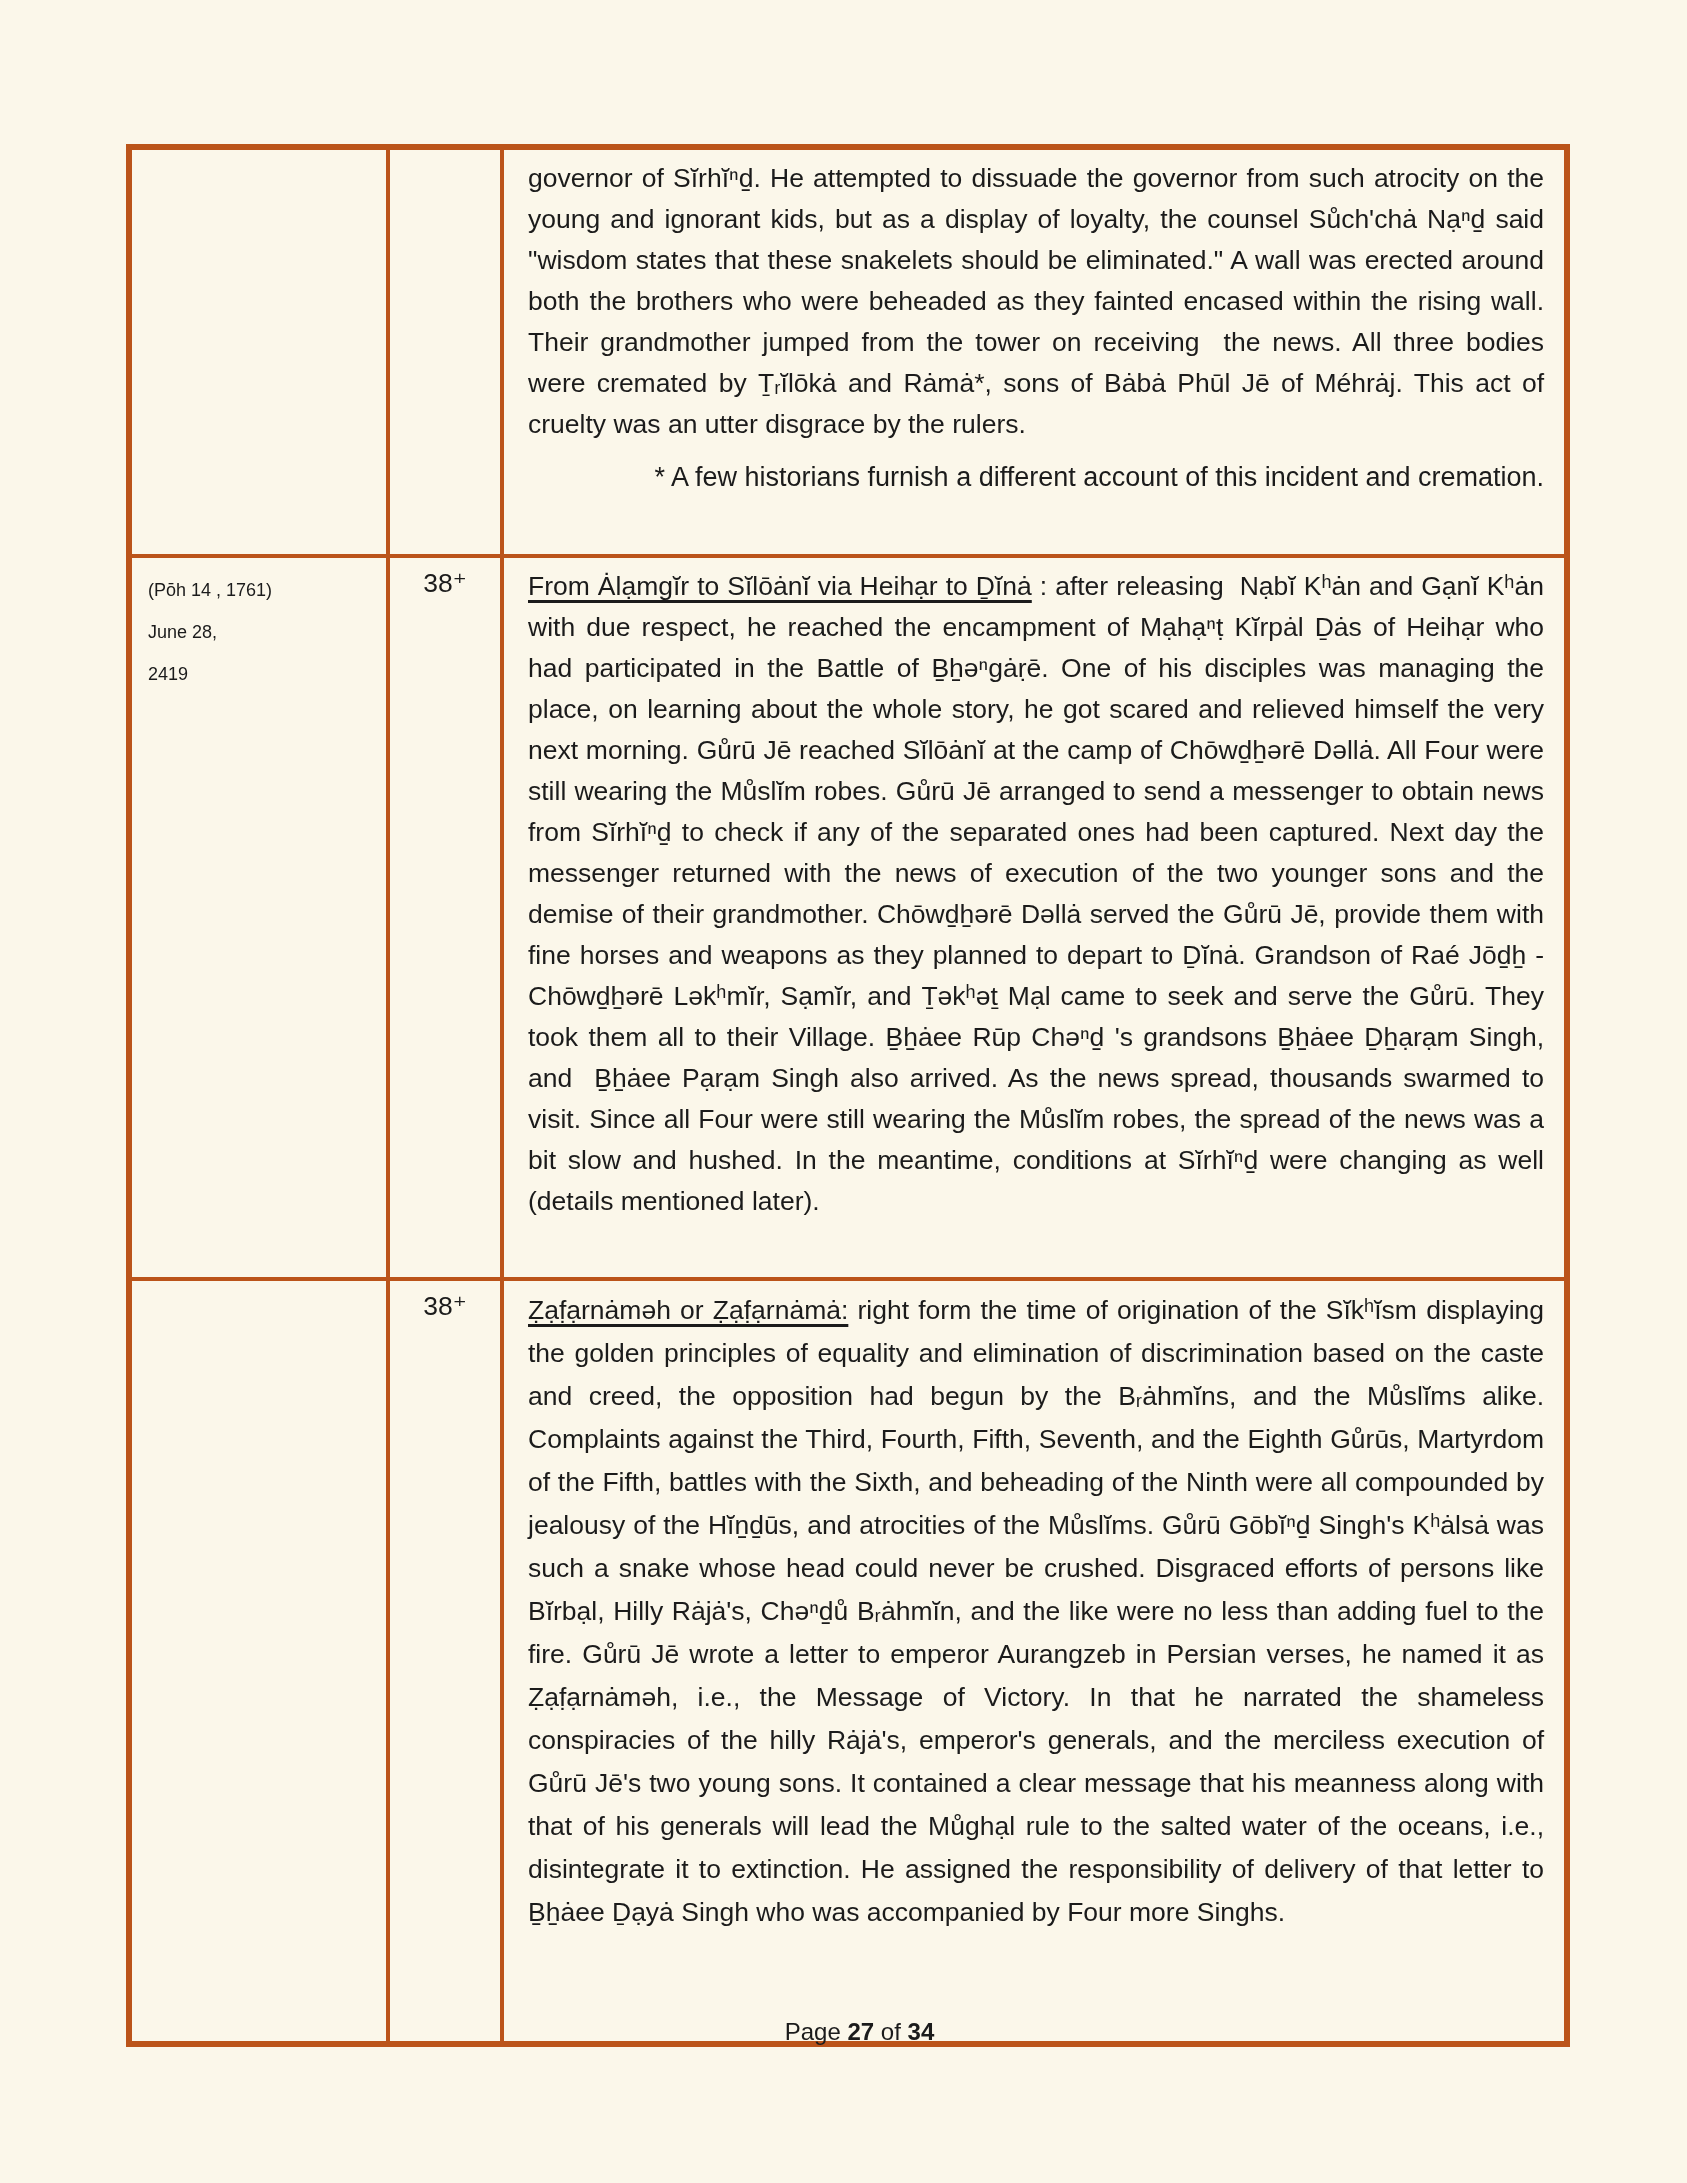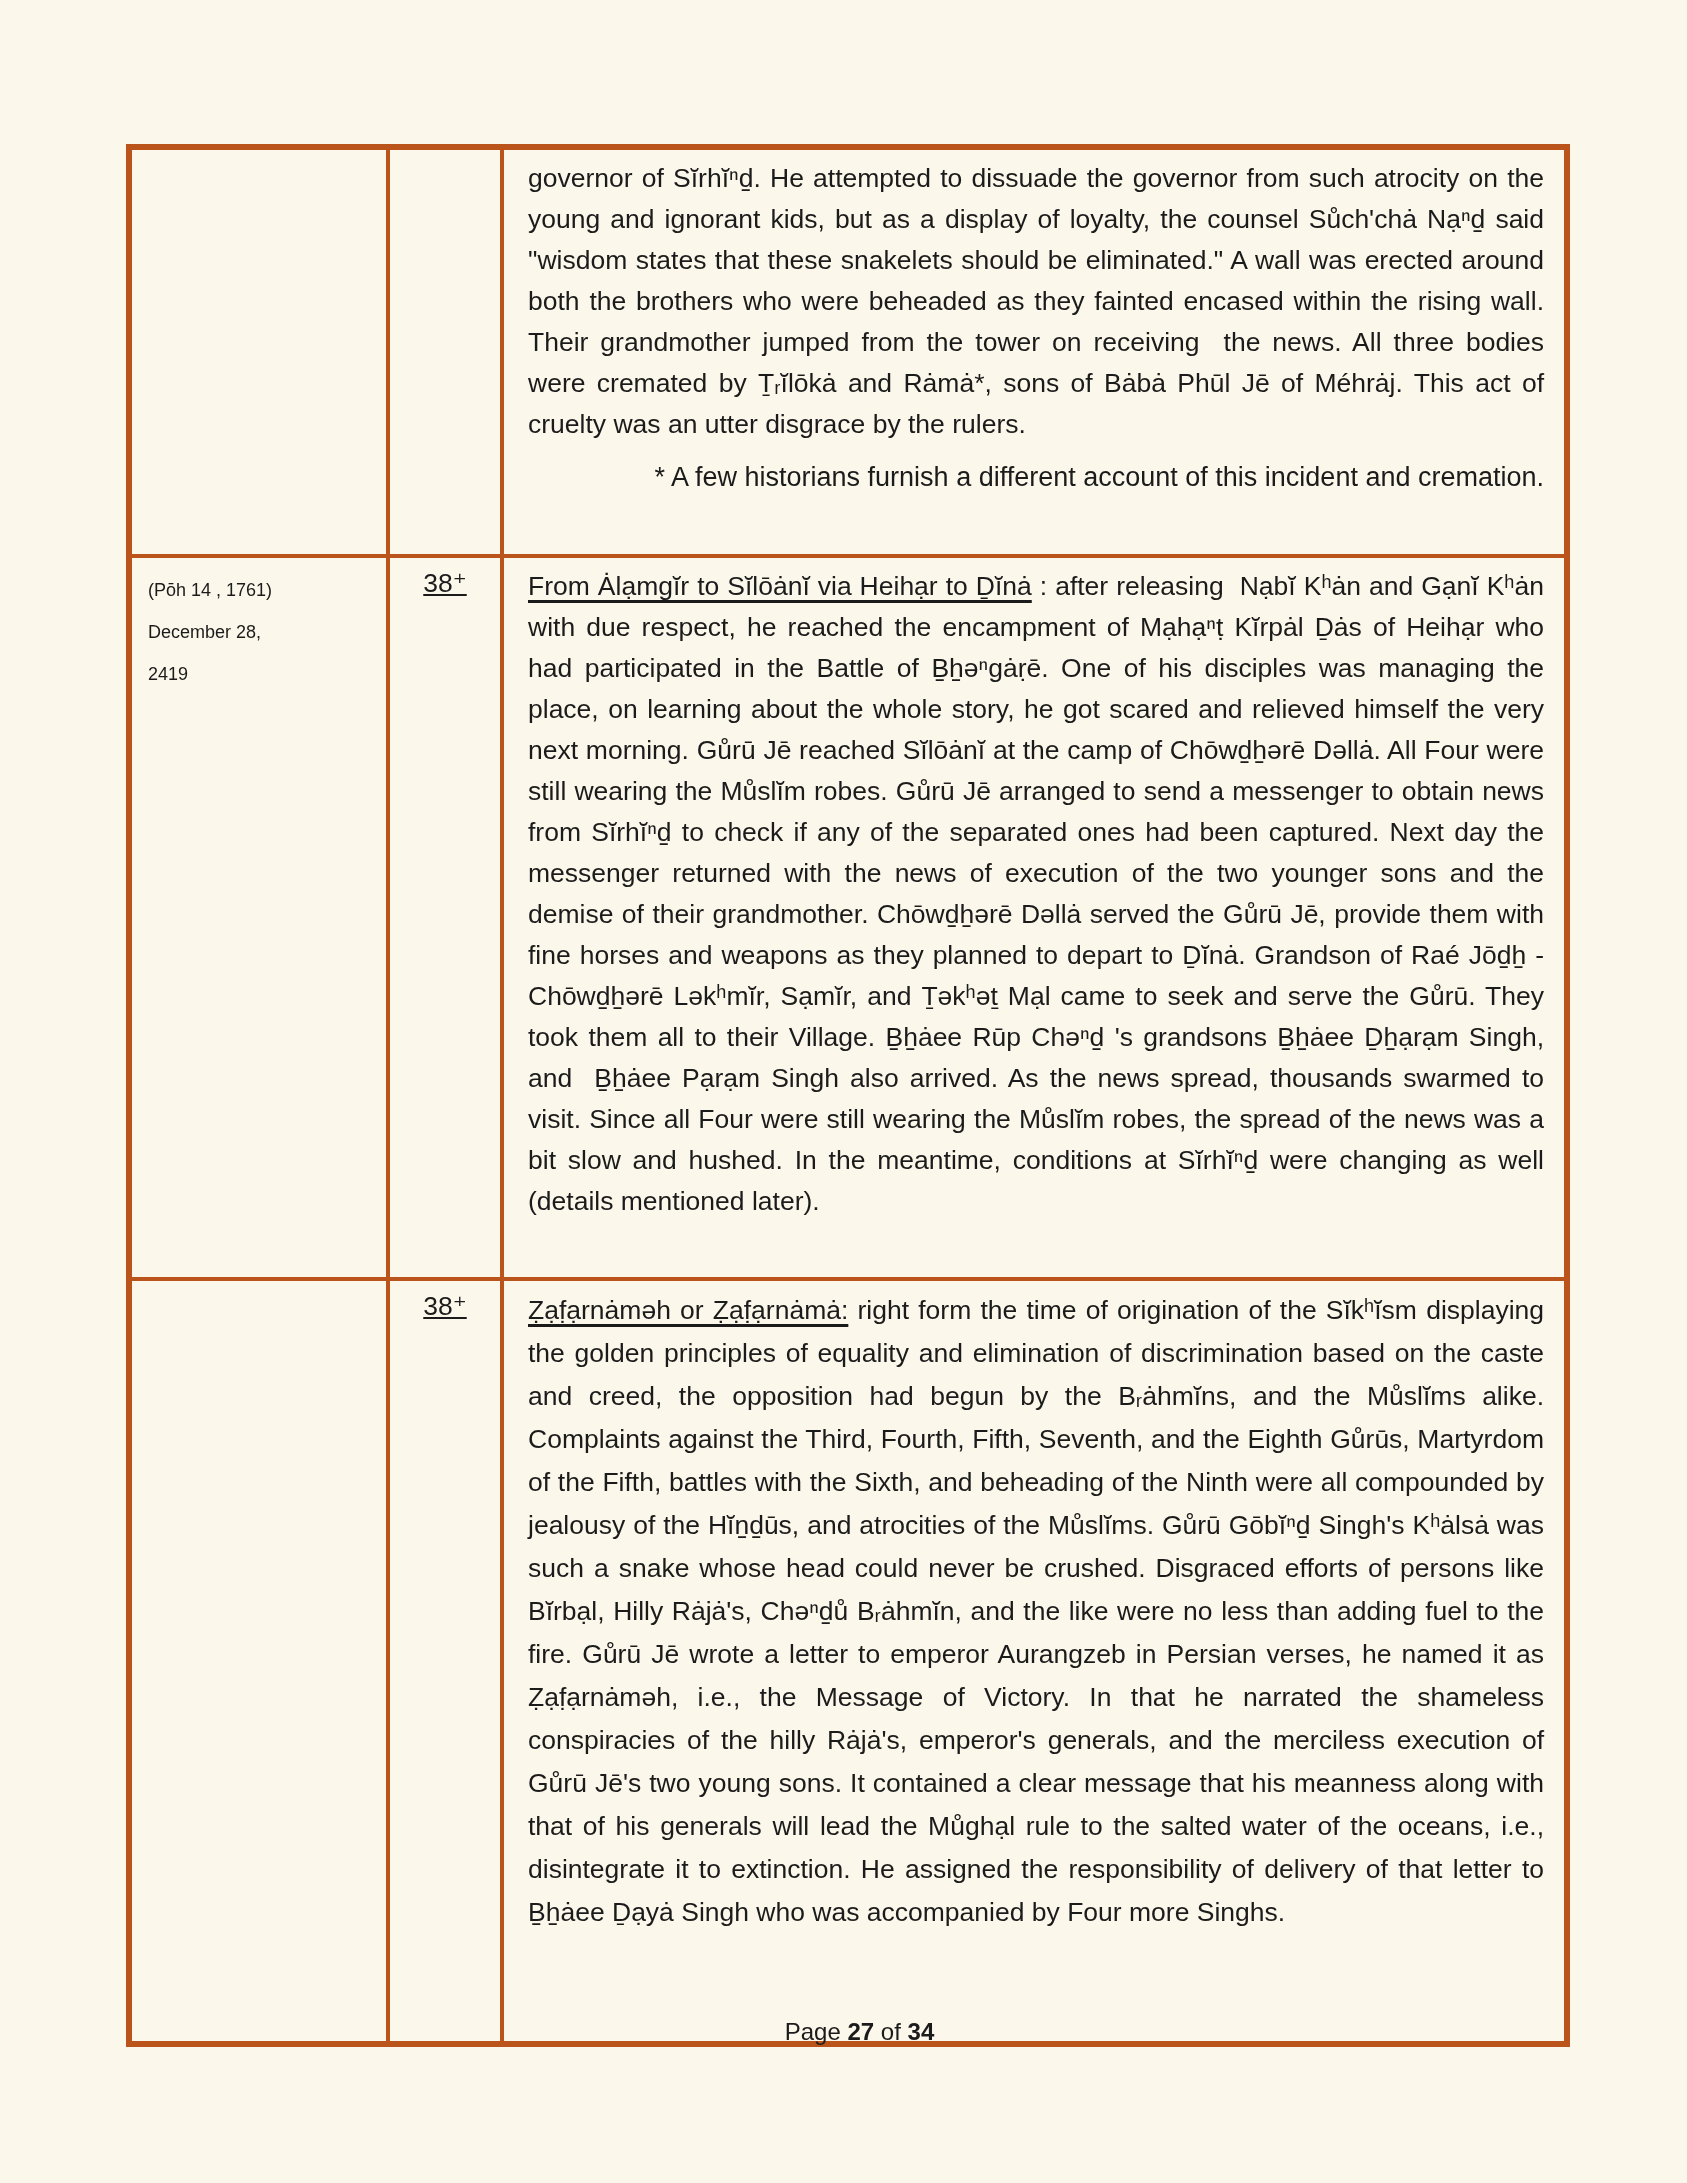--- a/index.html
+++ b/index.html
@@ -36,21 +36,20 @@
   tr.row-2{height:765px;}
   .cell-date{
     padding:10.6px 8px 0 16px;
     font-size:18px;line-height:42px;
     text-align:left;
   }
   .cell-ref{
     padding:9.3px 0 0 0;
     font-size:26.5px;
     text-align:center;
-    text-decoration:underline;
   }
   .cell-content{
     padding:8px 20px 0 24px;
   }
   .para{
     font-size:26.5px;line-height:41px;
     text-align:justify;
   }
   tr.row-2 .para{line-height:43px;}
   .para .u{
@@ -84,21 +83,21 @@
         <td class="cell-date"></td>
         <td class="cell-ref"></td>
         <td class="cell-content">
           <div class="para"><span>governor of Sĭrhĭⁿd̠. He attempted to dissuade the governor from such atrocity on the young and ignorant kids, but as a display of loyalty, the counsel Sůch'chȧ Nạⁿd̠ said "wisdom states that these snakelets should be eliminated." A wall was erected around both the brothers who were beheaded as they fainted encased within the rising wall. Their grandmother jumped from the tower on receiving&nbsp; the news. All three bodies were cremated by Ṯᵣĭlōkȧ and Rȧmȧ*, sons of Bȧbȧ Phūl Jē of Méhrȧj. This act of cruelty was an utter disgrace by the rulers.</span></div>
           <div class="footnote"><span>* A few historians furnish a different account of this incident and cremation.</span></div>
         </td>
       </tr>
       <tr class="row-1">
         <td class="cell-date">
           <div>(Pōh 14 , 1761)</div>
-          <div>December 28,</div>
+          <div>June 28,</div>
           <div>2419</div>
         </td>
         <td class="cell-ref">38⁺</td>
         <td class="cell-content">
           <div class="para"><span class="u">From Ȧlạmgĭr to Sĭlōȧnĭ via Heihạr to Ḏĭnȧ</span><span> : after releasing&nbsp; Nạbĭ Kʰȧn and Gạnĭ Kʰȧn with due respect, he reached the encampment of Mạhạⁿṭ Kĭrpȧl Ḏȧs of Heihạr who had participated in the Battle of B̠h̠əⁿgȧṛē. One of his disciples was managing the place, on learning about the whole story, he got scared and relieved himself the very next morning. Gůrū Jē reached Sĭlōȧnĭ at the camp of Chōwd̠h̠ərē Dəllȧ. All Four were still wearing the Můslĭm robes. Gůrū Jē arranged to send a messenger to obtain news from Sĭrhĭⁿd̠ to check if any of the separated ones had been captured. Next day the messenger returned with the news of execution of the two younger sons and the demise of their grandmother. Chōwd̠h̠ərē Dəllȧ served the Gůrū Jē, provide them with fine horses and weapons as they planned to depart to Ḏĭnȧ. Grandson of Raé Jōd̠h̠ - Chōwd̠h̠ərē Ləkʰmĭr, Sạmĭr, and Ṯəkʰəṯ Mạl came to seek and serve the Gůrū. They took them all to their Village. B̠h̠ȧee Rūp Chəⁿd̠ 's grandsons B̠h̠ȧee Ḏh̠ạrạm Singh, and&nbsp; B̠h̠ȧee Pạrạm Singh also arrived. As the news spread, thousands swarmed to visit. Since all Four were still wearing the Můslĭm robes, the spread of the news was a bit slow and hushed. In the meantime, conditions at Sĭrhĭⁿd̠ were changing as well (details mentioned later).</span></div>
         </td>
       </tr>
       <tr class="row-2">
         <td class="cell-date"></td>
         <td class="cell-ref">38⁺</td>

